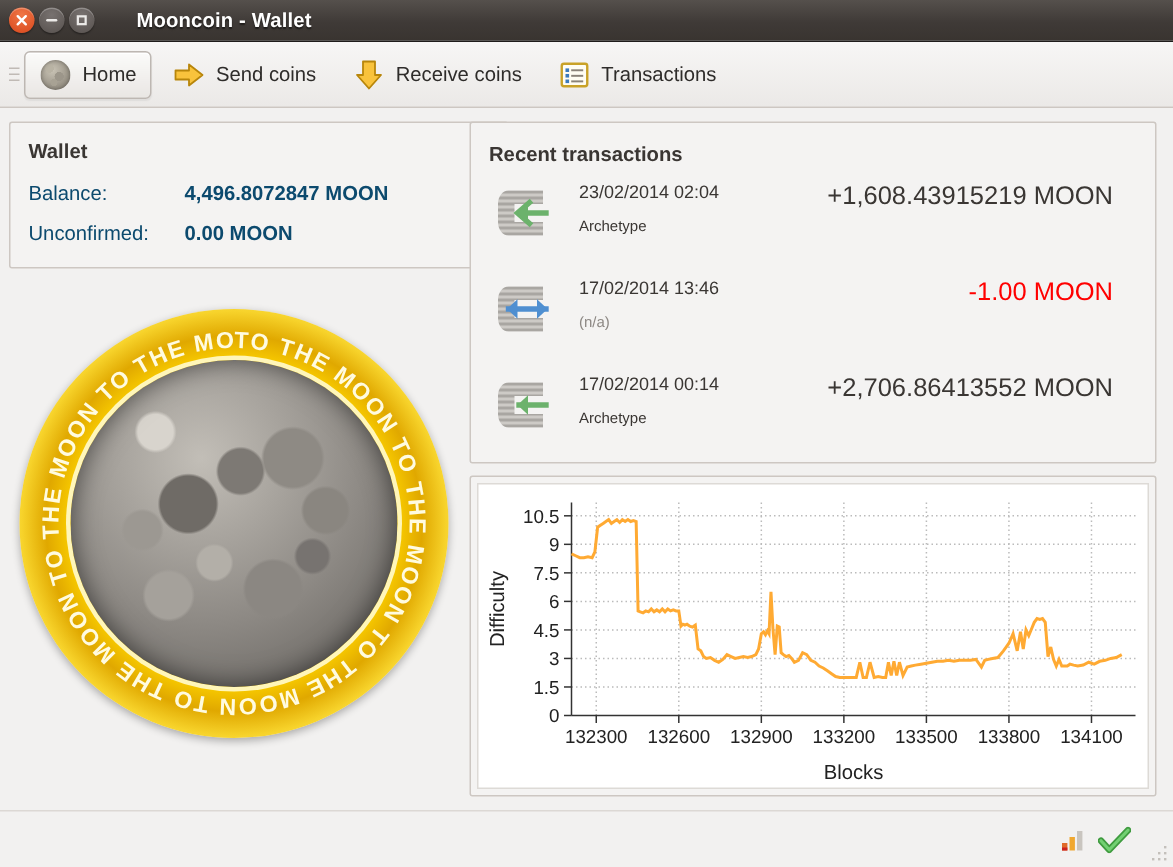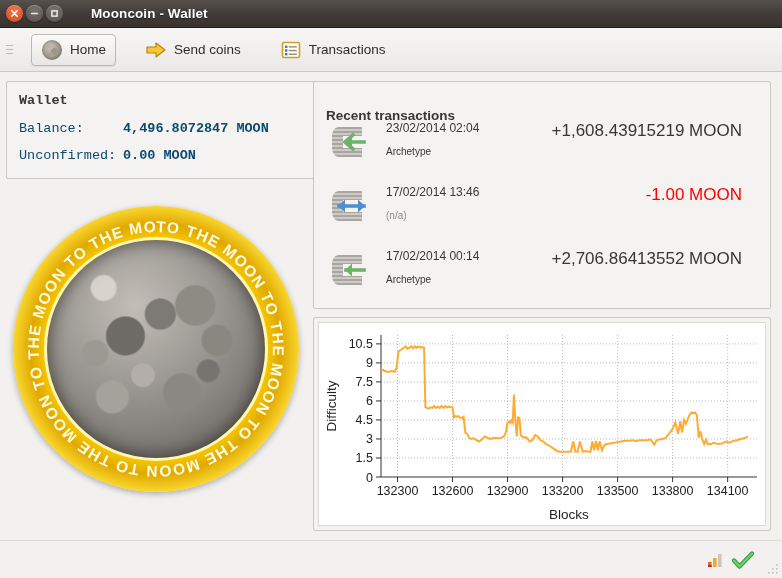--- a/index.html
+++ b/index.html
@@ -40,21 +40,20 @@
     letter-spacing: .1px;
   }
 
   
   #toolbar {
     height: 44px;
     background: linear-gradient(to bottom, #f7f6f5, #ebe9e7);
     border-bottom: 1px solid #cdc7c2;
     display: flex; align-items: center;
     padding-left: 4px;
-    gap: 15px;
   }
   #tb-handle {
     width: 10px; height: 24px;
     display: flex; flex-direction: column; justify-content: center;
     align-items: center; gap: 3px;
     margin-right: 2px;
   }
   #tb-handle i { display:block; width: 7px; height: 1px; background: #c0bab5; }
   .tbitem {
     display: flex; align-items: center;
@@ -92,21 +91,21 @@
     background: #f2f1f0;
   }
   .panel {
     position: absolute;
     background: #f4f3f2;
     border: 1px solid #cdc7c2;
     border-radius: 2px;
   }
 
   
-  #wallet-panel { left: 6px; top: 8px; width: 333px; height: 98px; font-family: Liberation Mono, monospace; }
+  #wallet-panel { left: 6px; top: 8px; width: 333px; height: 98px; }
   #wallet-title {
     position:absolute; left: 12px; top: 11px;
     font-size: 13.5px; font-weight: bold; color: #3a3633;
   }
   .wrow { position:absolute; font-size: 13.5px; color: #0c4a6e; }
   #lbl-balance       { left: 12px;  top: 39px; }
   #val-balance       { left: 116px; top: 39px; font-weight: bold; }
   #lbl-unconfirmed   { left: 12px;  top: 66px; }
   #val-unconfirmed   { left: 116px; top: 66px; font-weight: bold; }
 
@@ -147,21 +146,21 @@
       radial-gradient(circle at 74% 60%, #777370 0 5%, transparent 6%),
       radial-gradient(circle at 40% 30%, #c2beb7, #8d8984 55%, #5e5b57 100%);
     box-shadow: 0 0 0 3px #fff6b9, inset 0 0 18px rgba(0,0,0,.55);
   }
   #coin-text { position:absolute; inset:0; }
   #coin-text text { font-family:"Liberation Sans", sans-serif; }
 
   
   #tx-panel { left: 313px; top: 8px; width: 458px; height: 228px; }
   #tx-title {
-    position:absolute; left: 12px; top: 26px;
+    position:absolute; left: 12px; top: 13px;
     font-size: 13.5px; font-weight: bold; color: #3a3633;
   }
   .tx-row { position:absolute; left: 0; width: 100%; height: 62px; }
   .tx-icon { position:absolute; left: 12px; top: 6px; width: 46px; height: 46px; }
   .tx-date {
     position:absolute; left: 72px; top: 8px;
     font-size: 12px; color: #3a3633;
   }
   .tx-addr {
     position:absolute; left: 72px; top: 33px;
@@ -241,20 +240,28 @@
 
   <div class="tbitem">
     <span class="tbicon">
       <svg width="22" height="22" viewBox="0 0 22 22">
         <path d="M2 8 H11 V4 L20 11 L11 18 V14 H2 Z" fill="#f9c33c" stroke="#b8860b" stroke-width="1.2" stroke-linejoin="round"></path>
       </svg>
     </span>
     <span>Send coins</span>
   </div>
 
+  <div class="tbitem">
+    <span class="tbicon">
+      <svg width="22" height="22" viewBox="0 0 22 22">
+        <path d="M7 2 H15 V11 H19 L11 20 L3 11 H7 Z" fill="#f9c33c" stroke="#b8860b" stroke-width="1.2" stroke-linejoin="round"></path>
+      </svg>
+    </span>
+    <span>Receive coins</span>
+  </div>
 
   <div class="tbitem">
     <span class="tbicon">
       <svg width="22" height="22" viewBox="0 0 22 22">
         <rect x="2.5" y="3.5" width="17" height="15" rx="1.5" fill="#fffdf2" stroke="#c9a227" stroke-width="1.6"></rect>
         <rect x="5" y="6.6" width="2.4" height="2.4" fill="#3a7abd"></rect>
         <rect x="5" y="10.3" width="2.4" height="2.4" fill="#3a7abd"></rect>
         <rect x="5" y="14" width="2.4" height="2.4" fill="#3a7abd"></rect>
         <rect x="8.8" y="7.2" width="8" height="1.3" fill="#8a8378"></rect>
         <rect x="8.8" y="10.9" width="8" height="1.3" fill="#8a8378"></rect>

